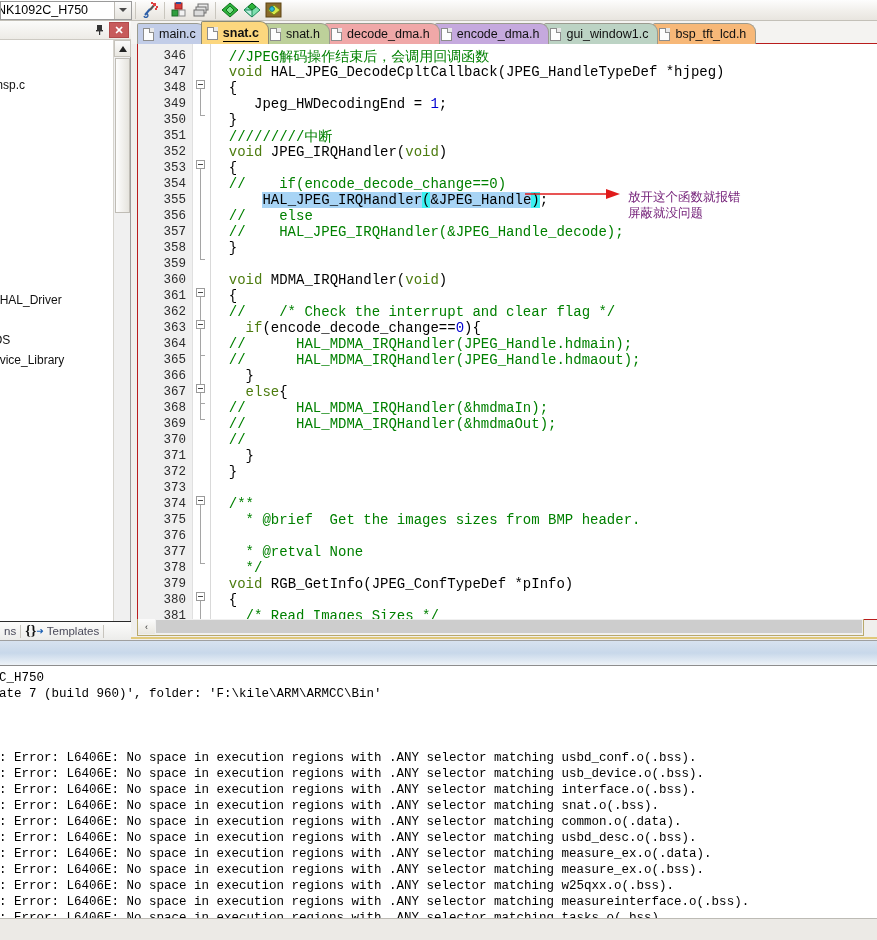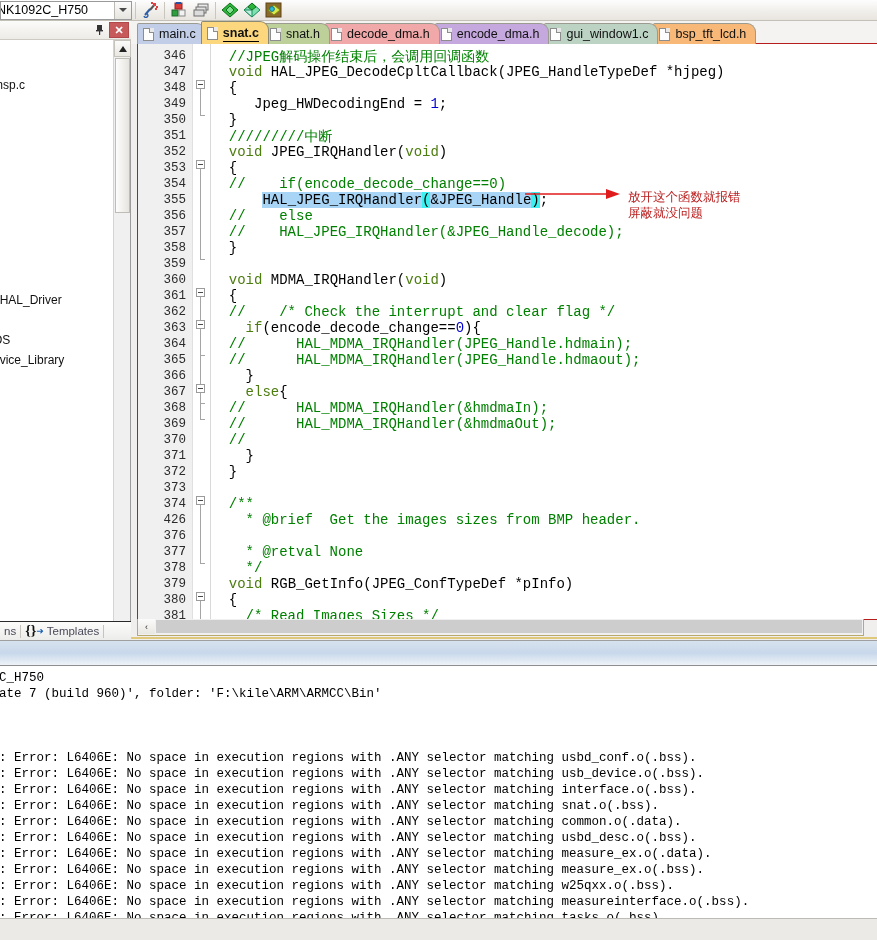--- a/index.html
+++ b/index.html
@@ -219,21 +219,21 @@
     position: absolute; left: 62px; width: 5px; height: 1px; background: #a5a5a5;
   }
   .margin-bar {
     position: absolute; left: 72px; top: 0; width: 1px; height: 100%;
     background: #d9d9d9;
   }
 
   
   .anno {
     position: absolute;
-    color: #b91c1c;
+    color: #701a75;
     font-family: "DejaVu Sans", sans-serif;
     font-size: 12.5px;
     line-height: 15px;
     white-space: pre;
   }
   .anno-arrow { position: absolute; }
 
   .hscroll {
     position: absolute; left: 6px; bottom: 4px; width: 727px; height: 17px;
     background: #f0f0f0; border: 1px solid #b9a96b; border-top: none;
@@ -467,21 +467,21 @@
           <div class="lnum" style="top: 388px;">370</div>
           <div class="cl ctext" style="top: 388px;"><span class="pl">  </span><span class="cm">//</span></div>
           <div class="lnum" style="top: 404px;">371</div>
           <div class="cl ctext" style="top: 404px;"><span class="pl">    }</span></div>
           <div class="lnum" style="top: 420px;">372</div>
           <div class="cl ctext" style="top: 420px;"><span class="pl">  }</span></div>
           <div class="lnum" style="top: 436px;">373</div>
           <div class="cl ctext" style="top: 436px;"><span class="pl"></span></div>
           <div class="lnum" style="top: 452px;">374</div>
           <div class="cl ctext" style="top: 452px;"><span class="pl">  </span><span class="cm">/**</span></div>
-          <div class="lnum" style="top: 468px;">426</div>
+          <div class="lnum" style="top: 468px;">375</div>
           <div class="cl ctext" style="top: 468px;"><span class="pl">    </span><span class="cm">* @brief  Get the images sizes from BMP header.</span></div>
           <div class="lnum" style="top: 484px;">376</div>
           <div class="cl ctext" style="top: 484px;"><span class="pl">    </span></div>
           <div class="lnum" style="top: 500px;">377</div>
           <div class="cl ctext" style="top: 500px;"><span class="pl">    </span><span class="cm">* @retval None</span></div>
           <div class="lnum" style="top: 516px;">378</div>
           <div class="cl ctext" style="top: 516px;"><span class="pl">    </span><span class="cm">*/</span></div>
           <div class="lnum" style="top: 532px;">379</div>
           <div class="cl ctext" style="top: 532px;"><span class="pl">  </span><span class="kw">void</span><span class="pl"> RGB_GetInfo(JPEG_ConfTypeDef *pInfo)</span></div>
           <div class="lnum" style="top: 548px;">380</div>

